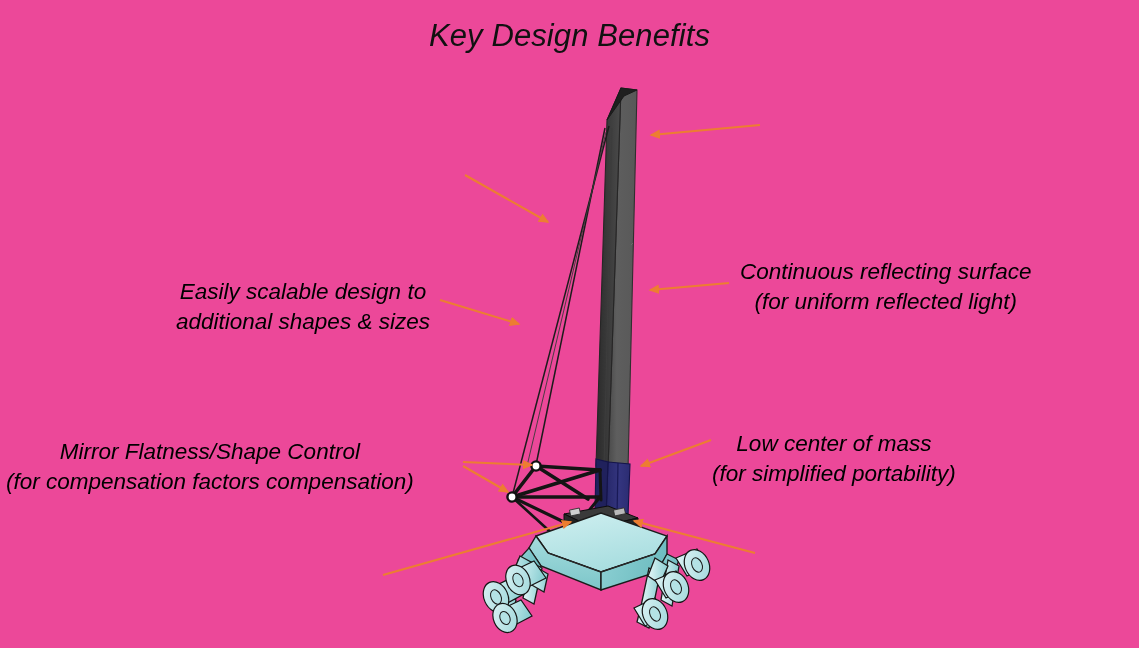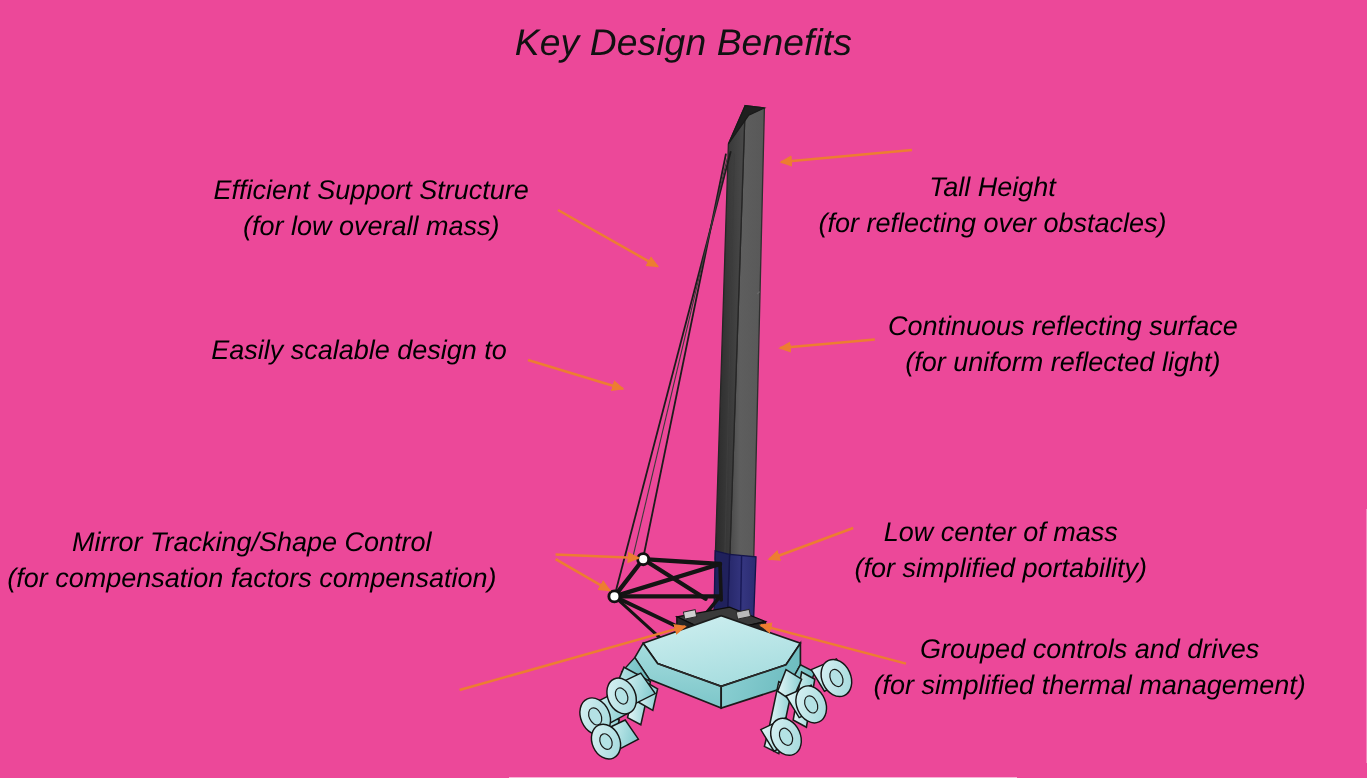--- a/index.html
+++ b/index.html
@@ -246,50 +246,39 @@
       <line x1="463" y1="462" x2="532" y2="465"></line>
       <line x1="463" y1="466" x2="508" y2="492"></line>
       <line x1="383" y1="575" x2="571" y2="522"></line>
       <line x1="760" y1="125" x2="651" y2="135"></line>
       <line x1="729" y1="283" x2="650" y2="290"></line>
       <line x1="711" y1="440" x2="641" y2="466"></line>
       <line x1="755" y1="553" x2="634" y2="521"></line>
     </g>
   </svg>
 
-  <div class="callout ta-center" id="c-efficient">
-    <span class="ln">Efficient Support Structure</span>
-    <span class="ln">(for low overall mass)</span>
-  </div>
 
   <div class="callout ta-center" id="c-scalable">
     <span class="ln">Easily scalable design to</span>
+    <span class="ln">additional shapes &amp; sizes</span>
   </div>
 
   <div class="callout ta-center" id="c-flatness">
-    <span class="ln">Mirror Tracking/Shape Control</span>
+    <span class="ln">Mirror Flatness/Shape Control</span>
     <span class="ln">(for compensation factors compensation)</span>
   </div>
 
   <div class="callout ta-center" id="c-suntrack">
   </div>
 
-  <div class="callout ta-center" id="c-tallheight">
-    <span class="ln">Tall Height</span>
-    <span class="ln">(for reflecting over obstacles)</span>
-  </div>
 
   <div class="callout ta-center" id="c-lowcom">
     <span class="ln">Low center of mass</span>
     <span class="ln">(for simplified portability)</span>
   </div>
 
   <div class="callout ta-center" id="c-continuous">
     <span class="ln">Continuous reflecting surface</span>
     <span class="ln">(for uniform reflected light)</span>
   </div>
 
-  <div class="callout ta-center" id="c-grouped">
-    <span class="ln">Grouped controls and drives</span>
-    <span class="ln">(for simplified thermal management)</span>
-  </div>
 
 </div>
 
 </body></html>

